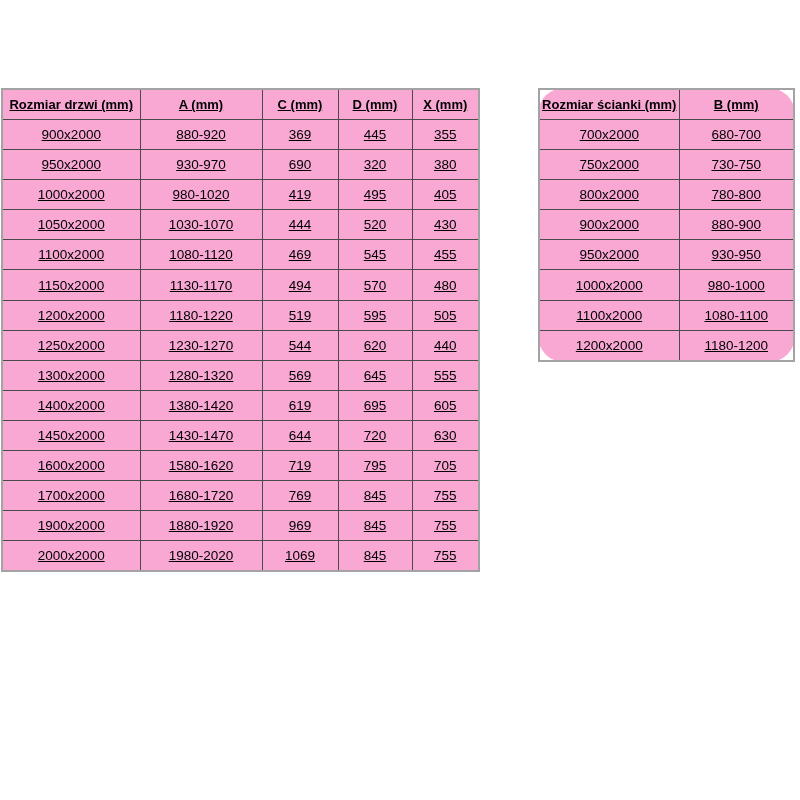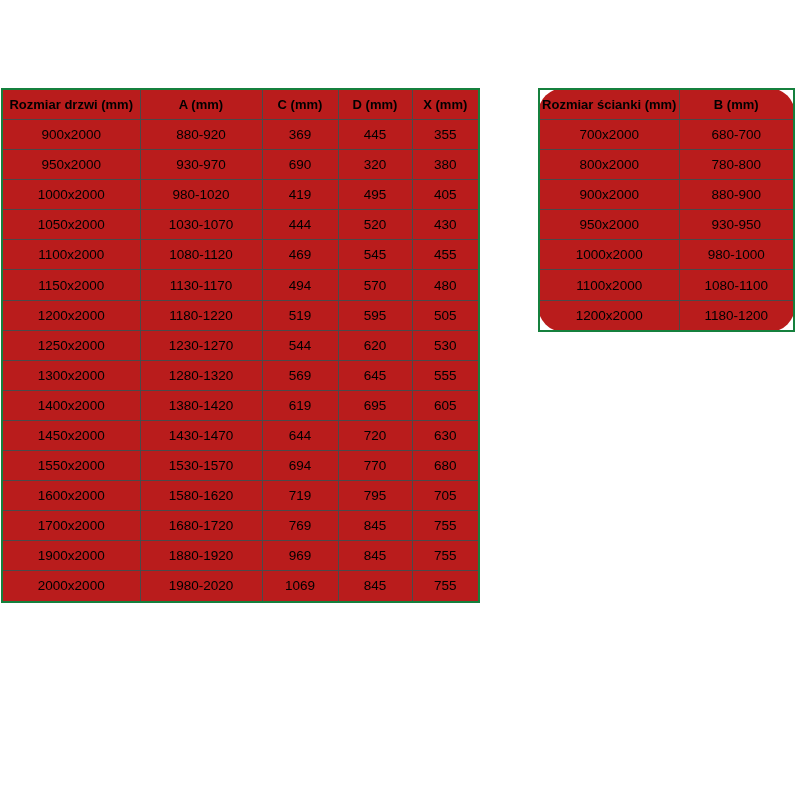--- a/index.html
+++ b/index.html
@@ -15,22 +15,23 @@
     position: relative;
     width: 800px;
     height: 800px;
     background: #ffffff;
     overflow: hidden;
   }
   table.spec {
     border-collapse: collapse;
     table-layout: fixed;
     position: absolute;
-    background: #b91c1c;
-    border: 2px solid #15803d;
+    background: #f9a8d4;
+    border: 2px solid #a3a3a3;
+    text-decoration: underline;
   }
   table.spec th, table.spec td {
     border: 1px solid #4a4a4a;
     text-align: center;
     vertical-align: middle;
     padding: 0 2px;
     overflow: hidden;
     white-space: nowrap;
   }
   table.spec th {
@@ -125,21 +126,21 @@
           <td>1180-1220</td>
           <td>519</td>
           <td>595</td>
           <td>505</td>
         </tr>
         <tr>
           <td>1250x2000</td>
           <td>1230-1270</td>
           <td>544</td>
           <td>620</td>
-          <td>530</td>
+          <td>440</td>
         </tr>
         <tr>
           <td>1300x2000</td>
           <td>1280-1320</td>
           <td>569</td>
           <td>645</td>
           <td>555</td>
         </tr>
         <tr>
           <td>1400x2000</td>
@@ -147,27 +148,20 @@
           <td>619</td>
           <td>695</td>
           <td>605</td>
         </tr>
         <tr>
           <td>1450x2000</td>
           <td>1430-1470</td>
           <td>644</td>
           <td>720</td>
           <td>630</td>
-        </tr>
-        <tr>
-          <td>1550x2000</td>
-          <td>1530-1570</td>
-          <td>694</td>
-          <td>770</td>
-          <td>680</td>
         </tr>
         <tr>
           <td>1600x2000</td>
           <td>1580-1620</td>
           <td>719</td>
           <td>795</td>
           <td>705</td>
         </tr>
         <tr>
           <td>1700x2000</td>
@@ -203,20 +197,24 @@
           <th>Rozmiar ścianki (mm)</th>
           <th>B (mm)</th>
         </tr>
       </thead>
     <tbody>
         <tr>
           <td>700x2000</td>
           <td>680-700</td>
         </tr>
         <tr>
+          <td>750x2000</td>
+          <td>730-750</td>
+        </tr>
+        <tr>
           <td>800x2000</td>
           <td>780-800</td>
         </tr>
         <tr>
           <td>900x2000</td>
           <td>880-900</td>
         </tr>
         <tr>
           <td>950x2000</td>
           <td>930-950</td>

